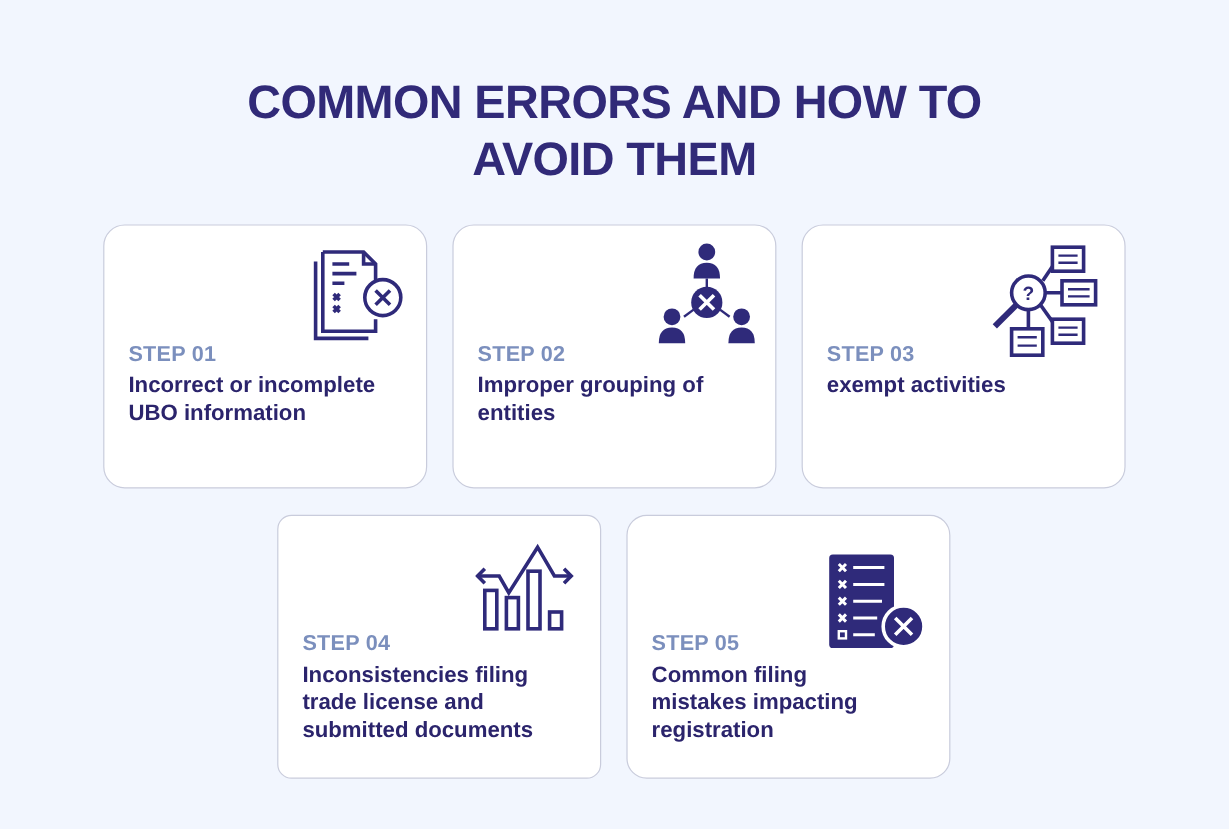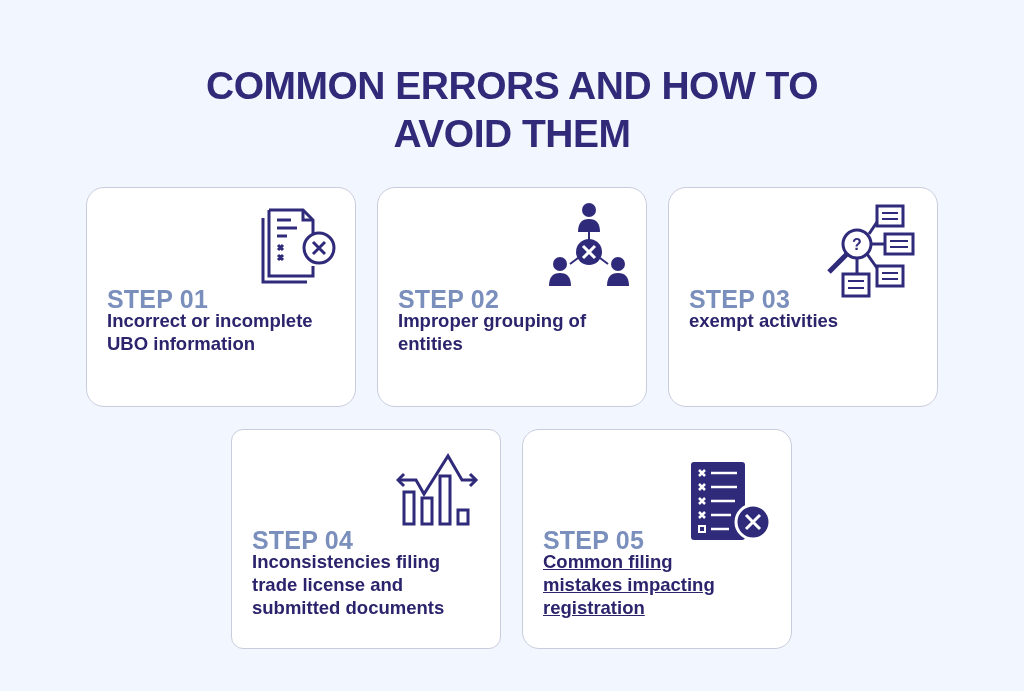--- a/index.html
+++ b/index.html
@@ -9,21 +9,21 @@
   }
   .title {
     position:absolute; left:0; top:62px; width:1024px; text-align:center;
     color:#312a78; font-weight:700; font-size:39px; line-height:48px; letter-spacing:-0.5px;
   }
   .card {
     position:absolute; width:270px; height:220px; background:#ffffff;
     border:1px solid #c9ccdc; border-radius:18px; box-sizing:border-box;
   }
   .step {
-    position:absolute; left:20px; color:#7b8fbd; font-weight:700; font-size:25px; letter-spacing:0.2px;
+    position:absolute; left:20px; color:#7b8fbd; font-weight:700; font-size:18px; letter-spacing:0.2px;
   }
   .desc {
     position:absolute; left:20px; width:240px; color:#2b246c; font-weight:700; font-size:18.5px; line-height:23px;
   }
   .icon { position:absolute; }
 </style>
 </head>
 <body>
 
 <div class="title">
@@ -118,18 +118,18 @@
       <path d="M10 24 l6 6 M16 24 l-6 6"></path>
       <path d="M10 38 l6 6 M16 38 l-6 6"></path>
       <path d="M10 52 l6 6 M16 52 l-6 6"></path>
       <rect x="10" y="66" width="6" height="6" stroke-width="2"></rect>
       <path d="M22 13 h26 M22 27 h26 M22 41 h24 M22 55 h20 M22 69 h18"></path>
     </g>
     <circle cx="64" cy="62" r="17" fill="#2f2a7a" stroke="#fff" stroke-width="3"></circle>
     <path d="M57 55 l14 14 M71 55 l-14 14" stroke="#fff" stroke-width="3"></path>
   </svg>
   <div class="step" style="top:96px;">STEP 05</div>
-  <div class="desc" style="top:120px;text-decoration:underline;">
+  <div class="desc" style="top:120px;">
     <div>Common filing</div>
     <div>mistakes impacting</div>
     <div>registration</div>
   </div>
 </div>
 
 </body></html>

